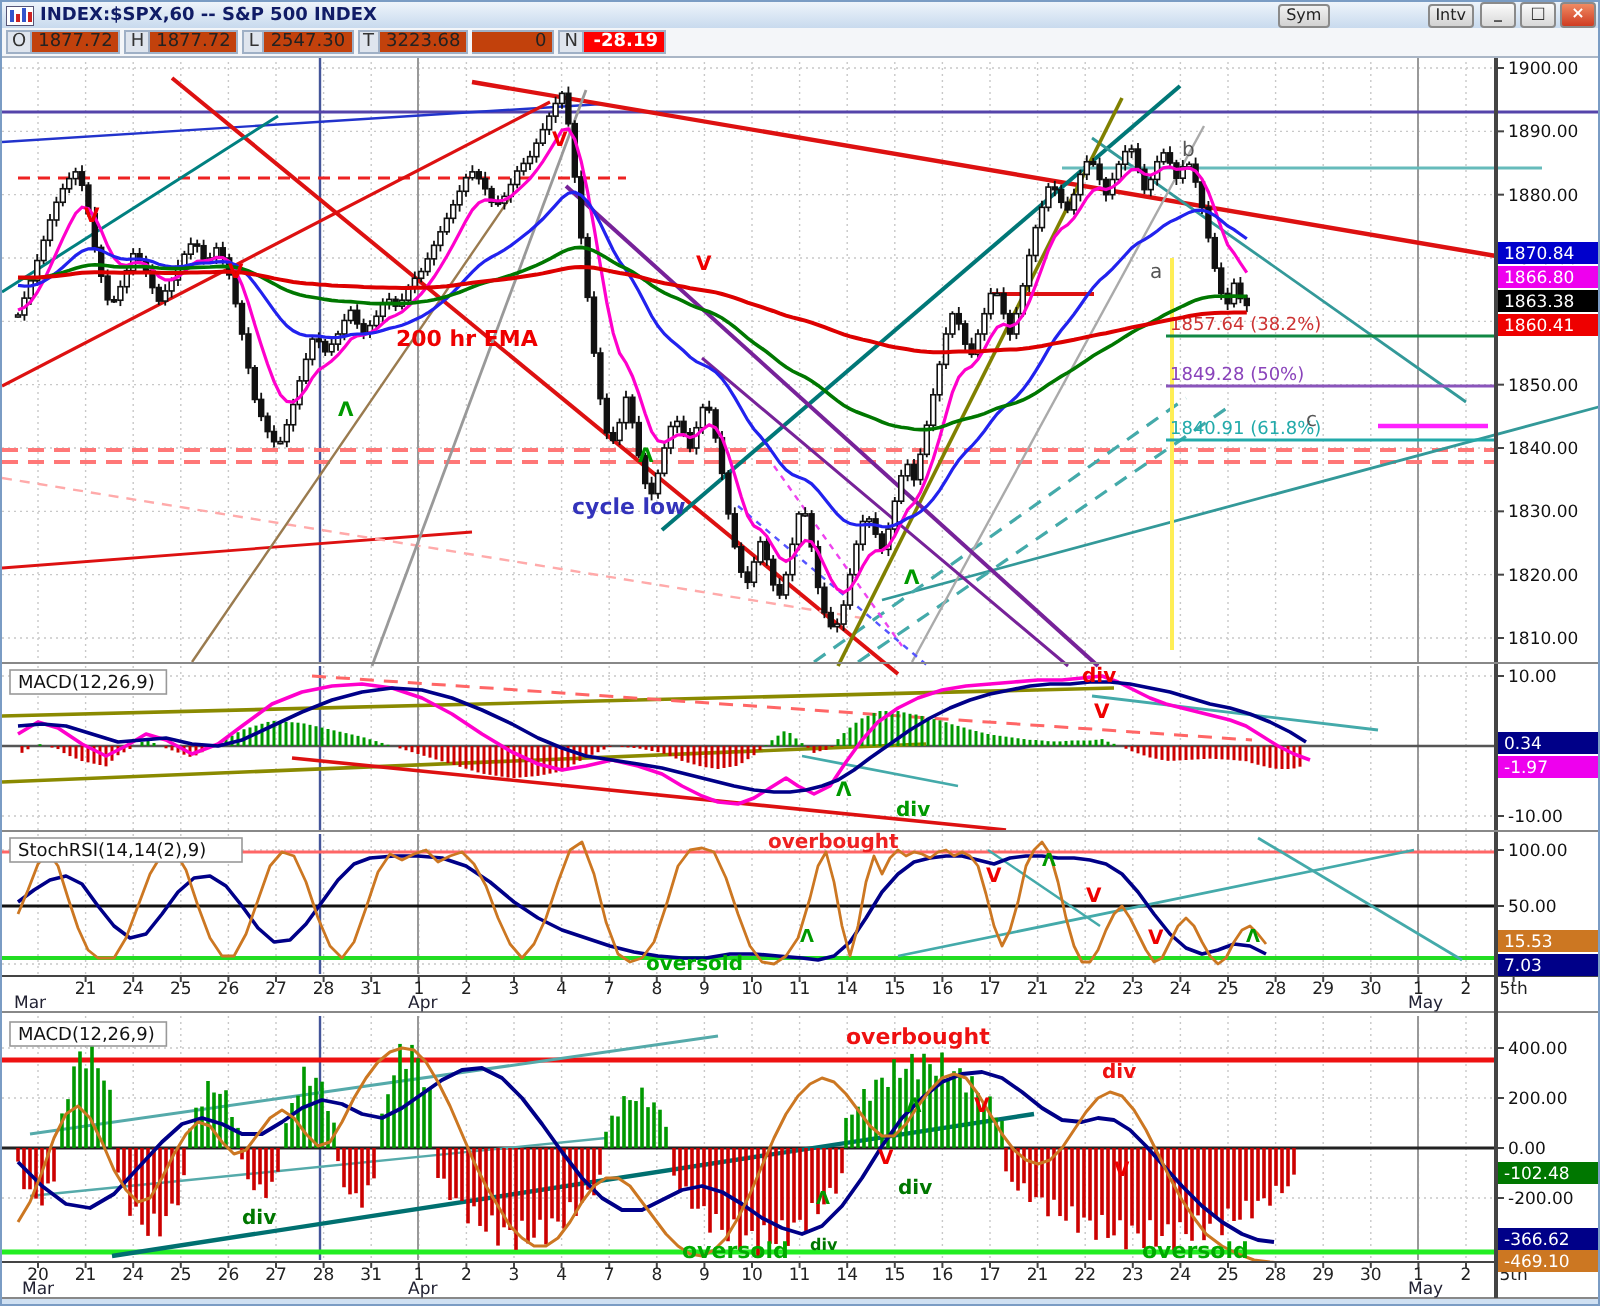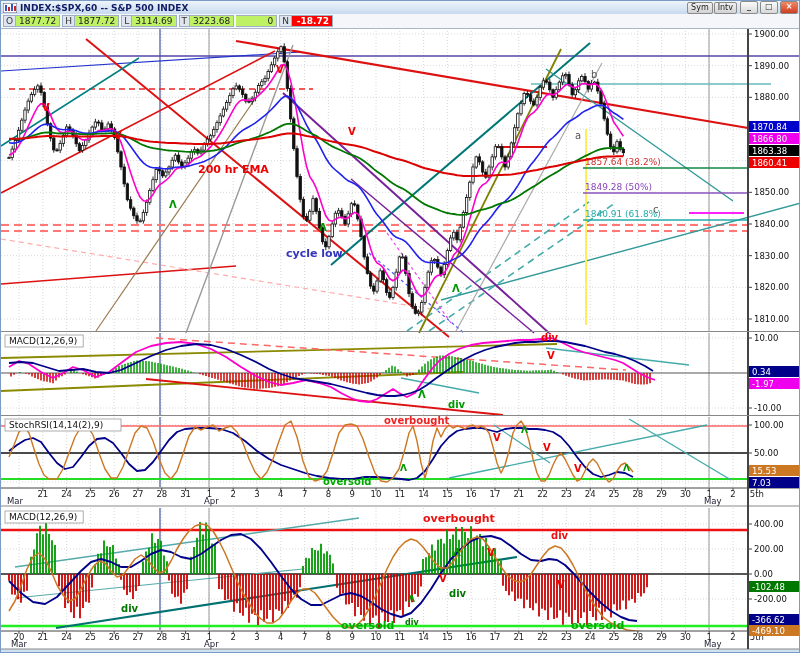--- a/index.html
+++ b/index.html
@@ -5,29 +5,29 @@
   html,body{margin:0;padding:0;background:#dde8f4;}
   #app{position:relative;width:800px;height:653px;background:#ffffff;overflow:hidden;
        font-family:"DejaVu Sans","Liberation Sans",sans-serif;border:1px solid #7a9cc4;box-sizing:border-box;}
   .titlebar{position:absolute;left:0;top:0;width:800px;height:13px;
     background:linear-gradient(#eef4fb,#c8daee);border-bottom:1px solid #9ab4d4;
     display:flex;align-items:center;font-size:9px;color:#101c66;font-weight:bold;justify-content:center;}
   .titlebar .ticon{width:14px;height:10px;margin:0 3px 0 2px;display:inline-block;}
   .titlebar .title{flex:0 0 auto;white-space:nowrap;}
   .titlebar .spacer{flex:1;}
   .tbtn{font-size:8px;font-weight:normal;color:#222;background:linear-gradient(#f2f2f2,#d2d2d2);
-    border:1px solid #8a8a8a;border-radius:2px;height:10px;line-height:9px;padding:0 3px;margin-right:1px;cursor:default;}
+    border:1px solid #8a8a8a;border-radius:2px;height:10px;line-height:9px;padding:0 3px;margin-right:1px;cursor:default;margin-left:48px;}
   .winbtn{width:16px;height:11px;border:1px solid #8a8a8a;border-radius:2px;margin-left:2px;
     background:linear-gradient(#fbfbfb,#d8d8d8);font-size:8px;line-height:10px;text-align:center;color:#333;}
   .winbtn.close{background:linear-gradient(#ef8a63,#cf3c22);color:#fff;font-weight:bold;margin-right:3px;}
   .quotebar{position:absolute;left:0;top:13px;width:800px;height:14px;background:#f4f6f9;
     border-bottom:1px solid #aab6c6;display:flex;align-items:center;font-size:9px;color:#222;}
   .qcell{display:flex;align-items:center;height:12px;margin-left:2px;}
   .qlabel{background:#dfe5ee;border:1px solid #9fb0c6;padding:0 2px;height:10px;line-height:10px;color:#333;}
-  .qvalue{background:#bef264;border:1px solid #9fb0c6;border-left:none;padding:0 3px;height:10px;line-height:10px;min-width:34px;text-align:right;}
+  .qvalue{background:#c2410c;border:1px solid #9fb0c6;border-left:none;padding:0 3px;height:10px;line-height:10px;min-width:34px;text-align:right;}
   .qvalue.alert{background:#ff0000;color:#ffffff;font-weight:bold;}
   svg text{font-family:"DejaVu Sans","Liberation Sans",sans-serif;}
 </style>
 </head>
 <body>
 
 <div id="app">
   <svg id="chart-svg" width="800" height="653">
       <g>
         <rect x="0" y="27" width="800" height="626" fill="#ffffff"></rect>
@@ -1391,27 +1391,27 @@
       <span class="qcell">
         <span class="qlabel">O</span>
         <span class="qvalue">1877.72</span>
       </span>
       <span class="qcell">
         <span class="qlabel">H</span>
         <span class="qvalue">1877.72</span>
       </span>
       <span class="qcell">
         <span class="qlabel">L</span>
-        <span class="qvalue">3114.69</span>
+        <span class="qvalue">2547.30</span>
       </span>
       <span class="qcell">
         <span class="qlabel">T</span>
         <span class="qvalue">3223.68</span>
       </span>
       <span class="qcell">
         <span class="qvalue">0</span>
       </span>
       <span class="qcell">
         <span class="qlabel">N</span>
-        <span class="qvalue alert">-18.72</span>
+        <span class="qvalue alert">-28.19</span>
       </span>
     </div>
 </div>
 
 </body></html>

